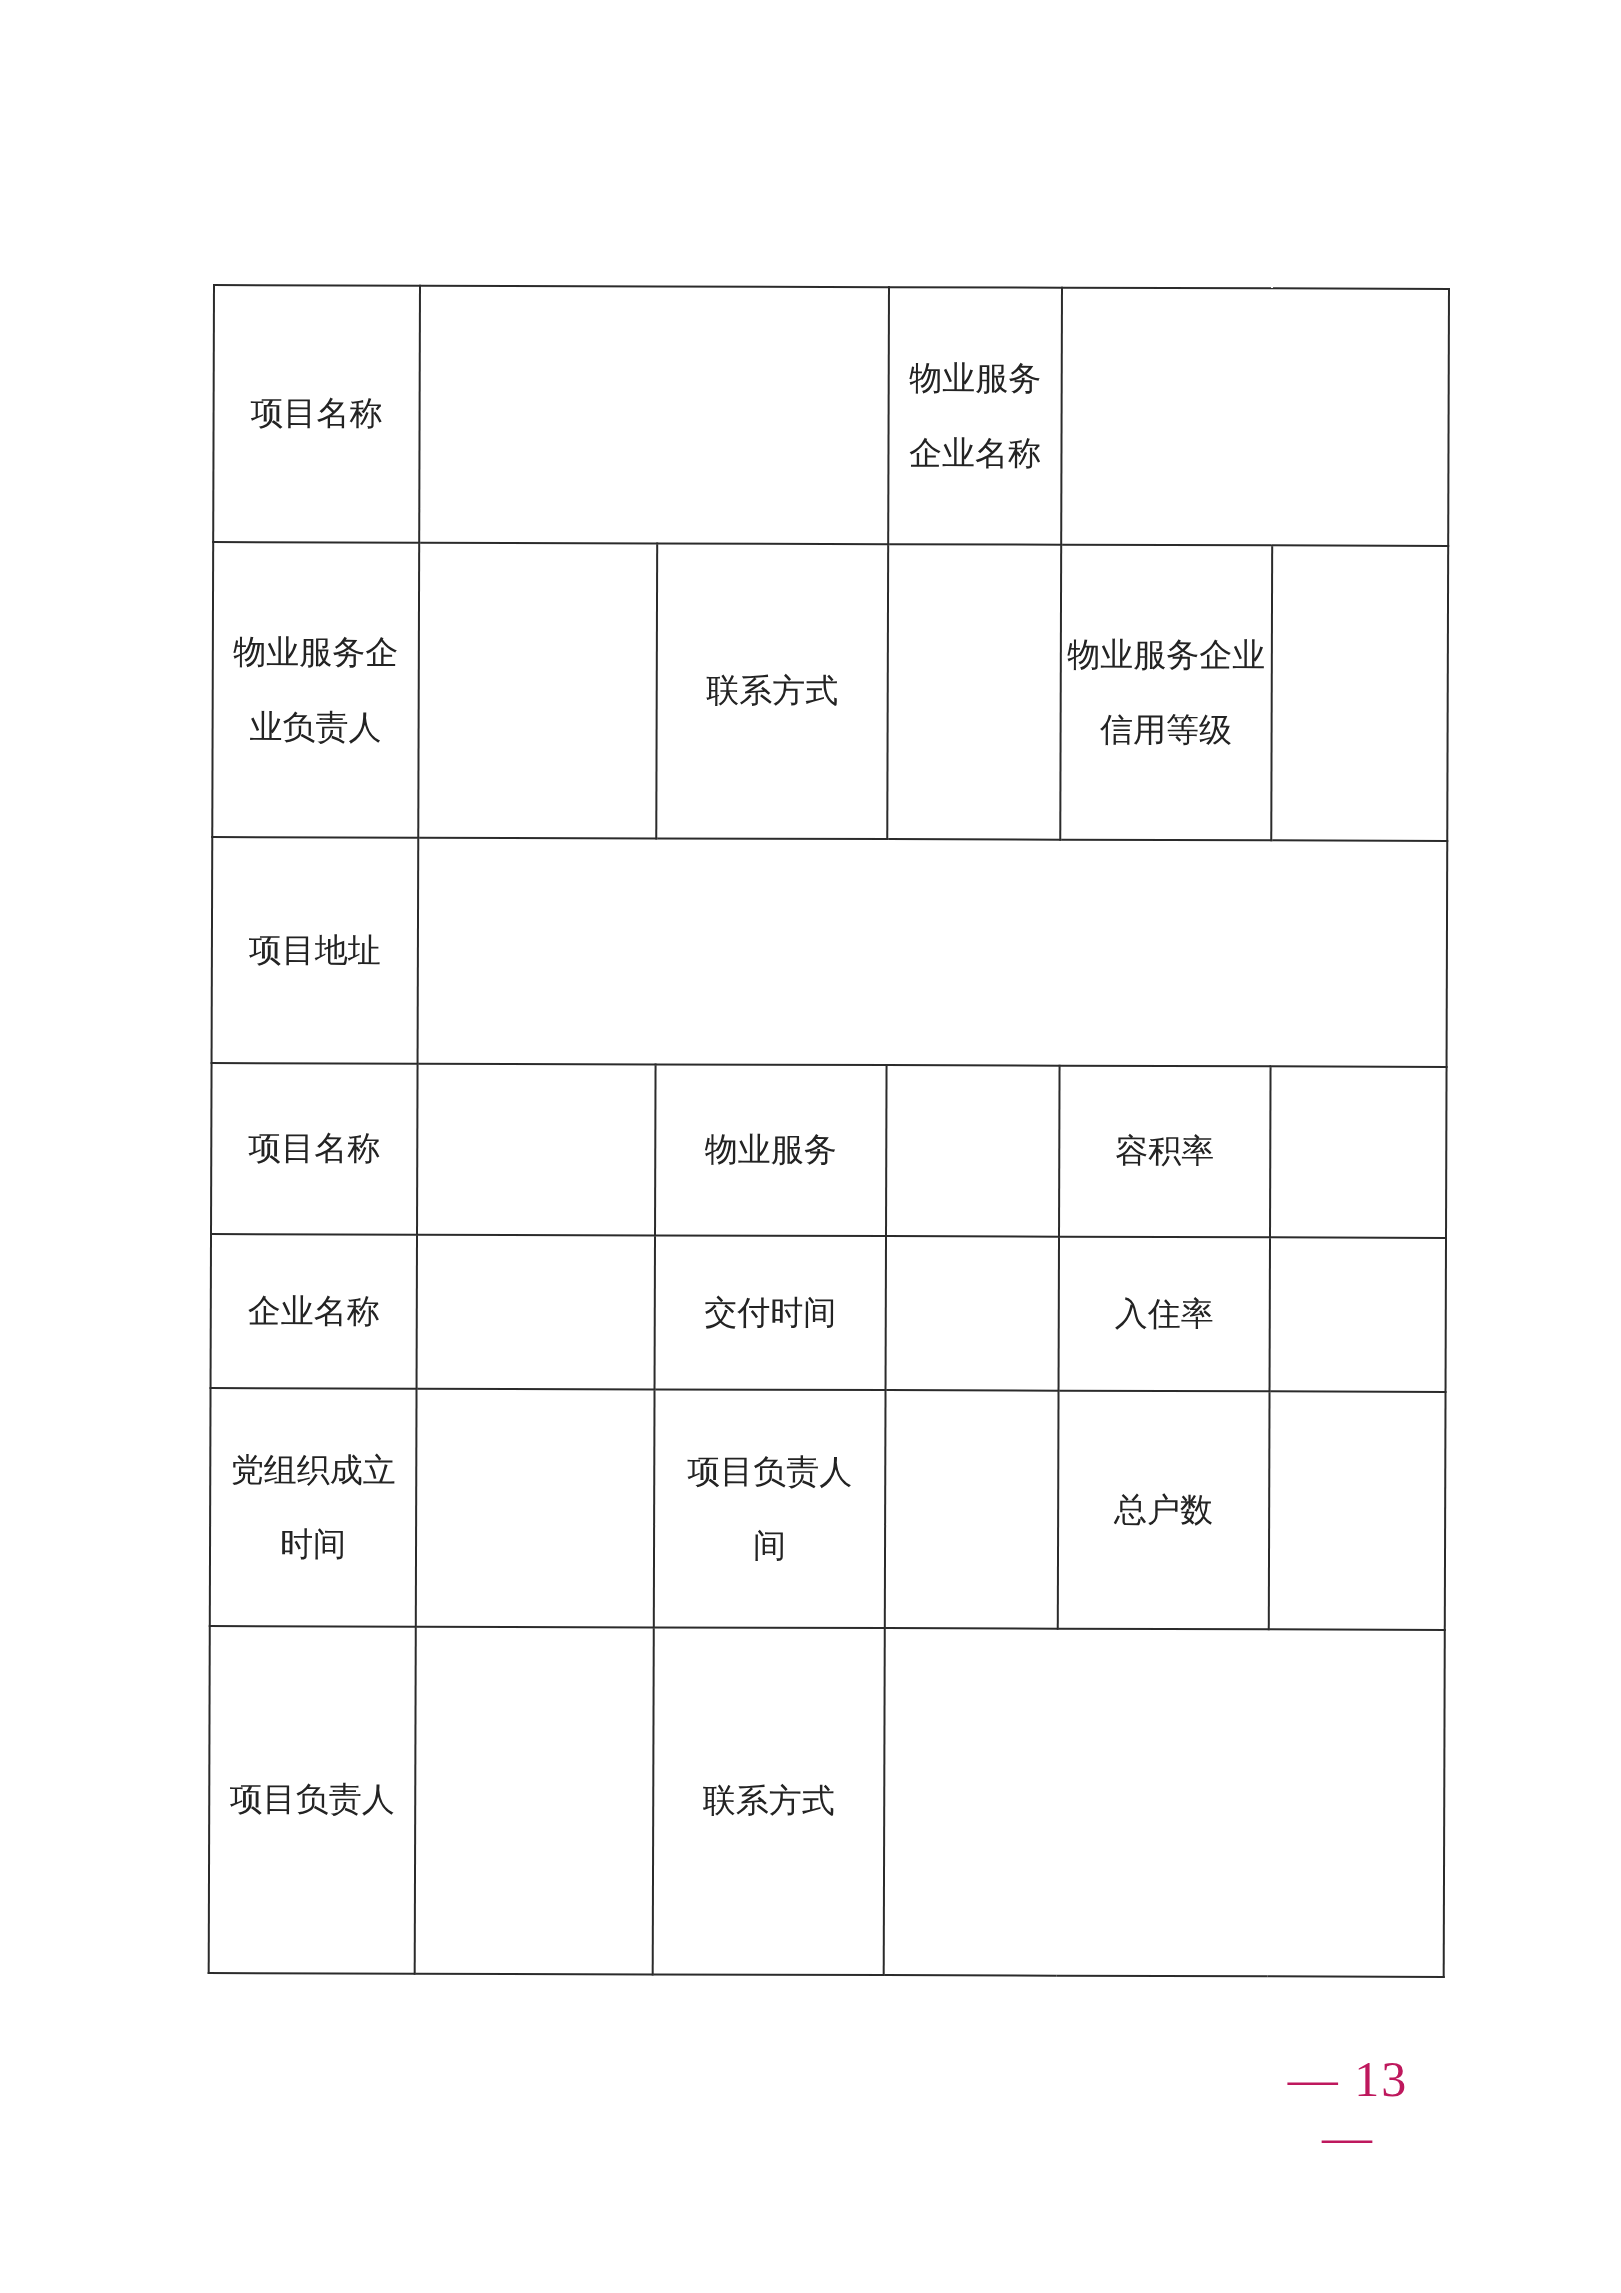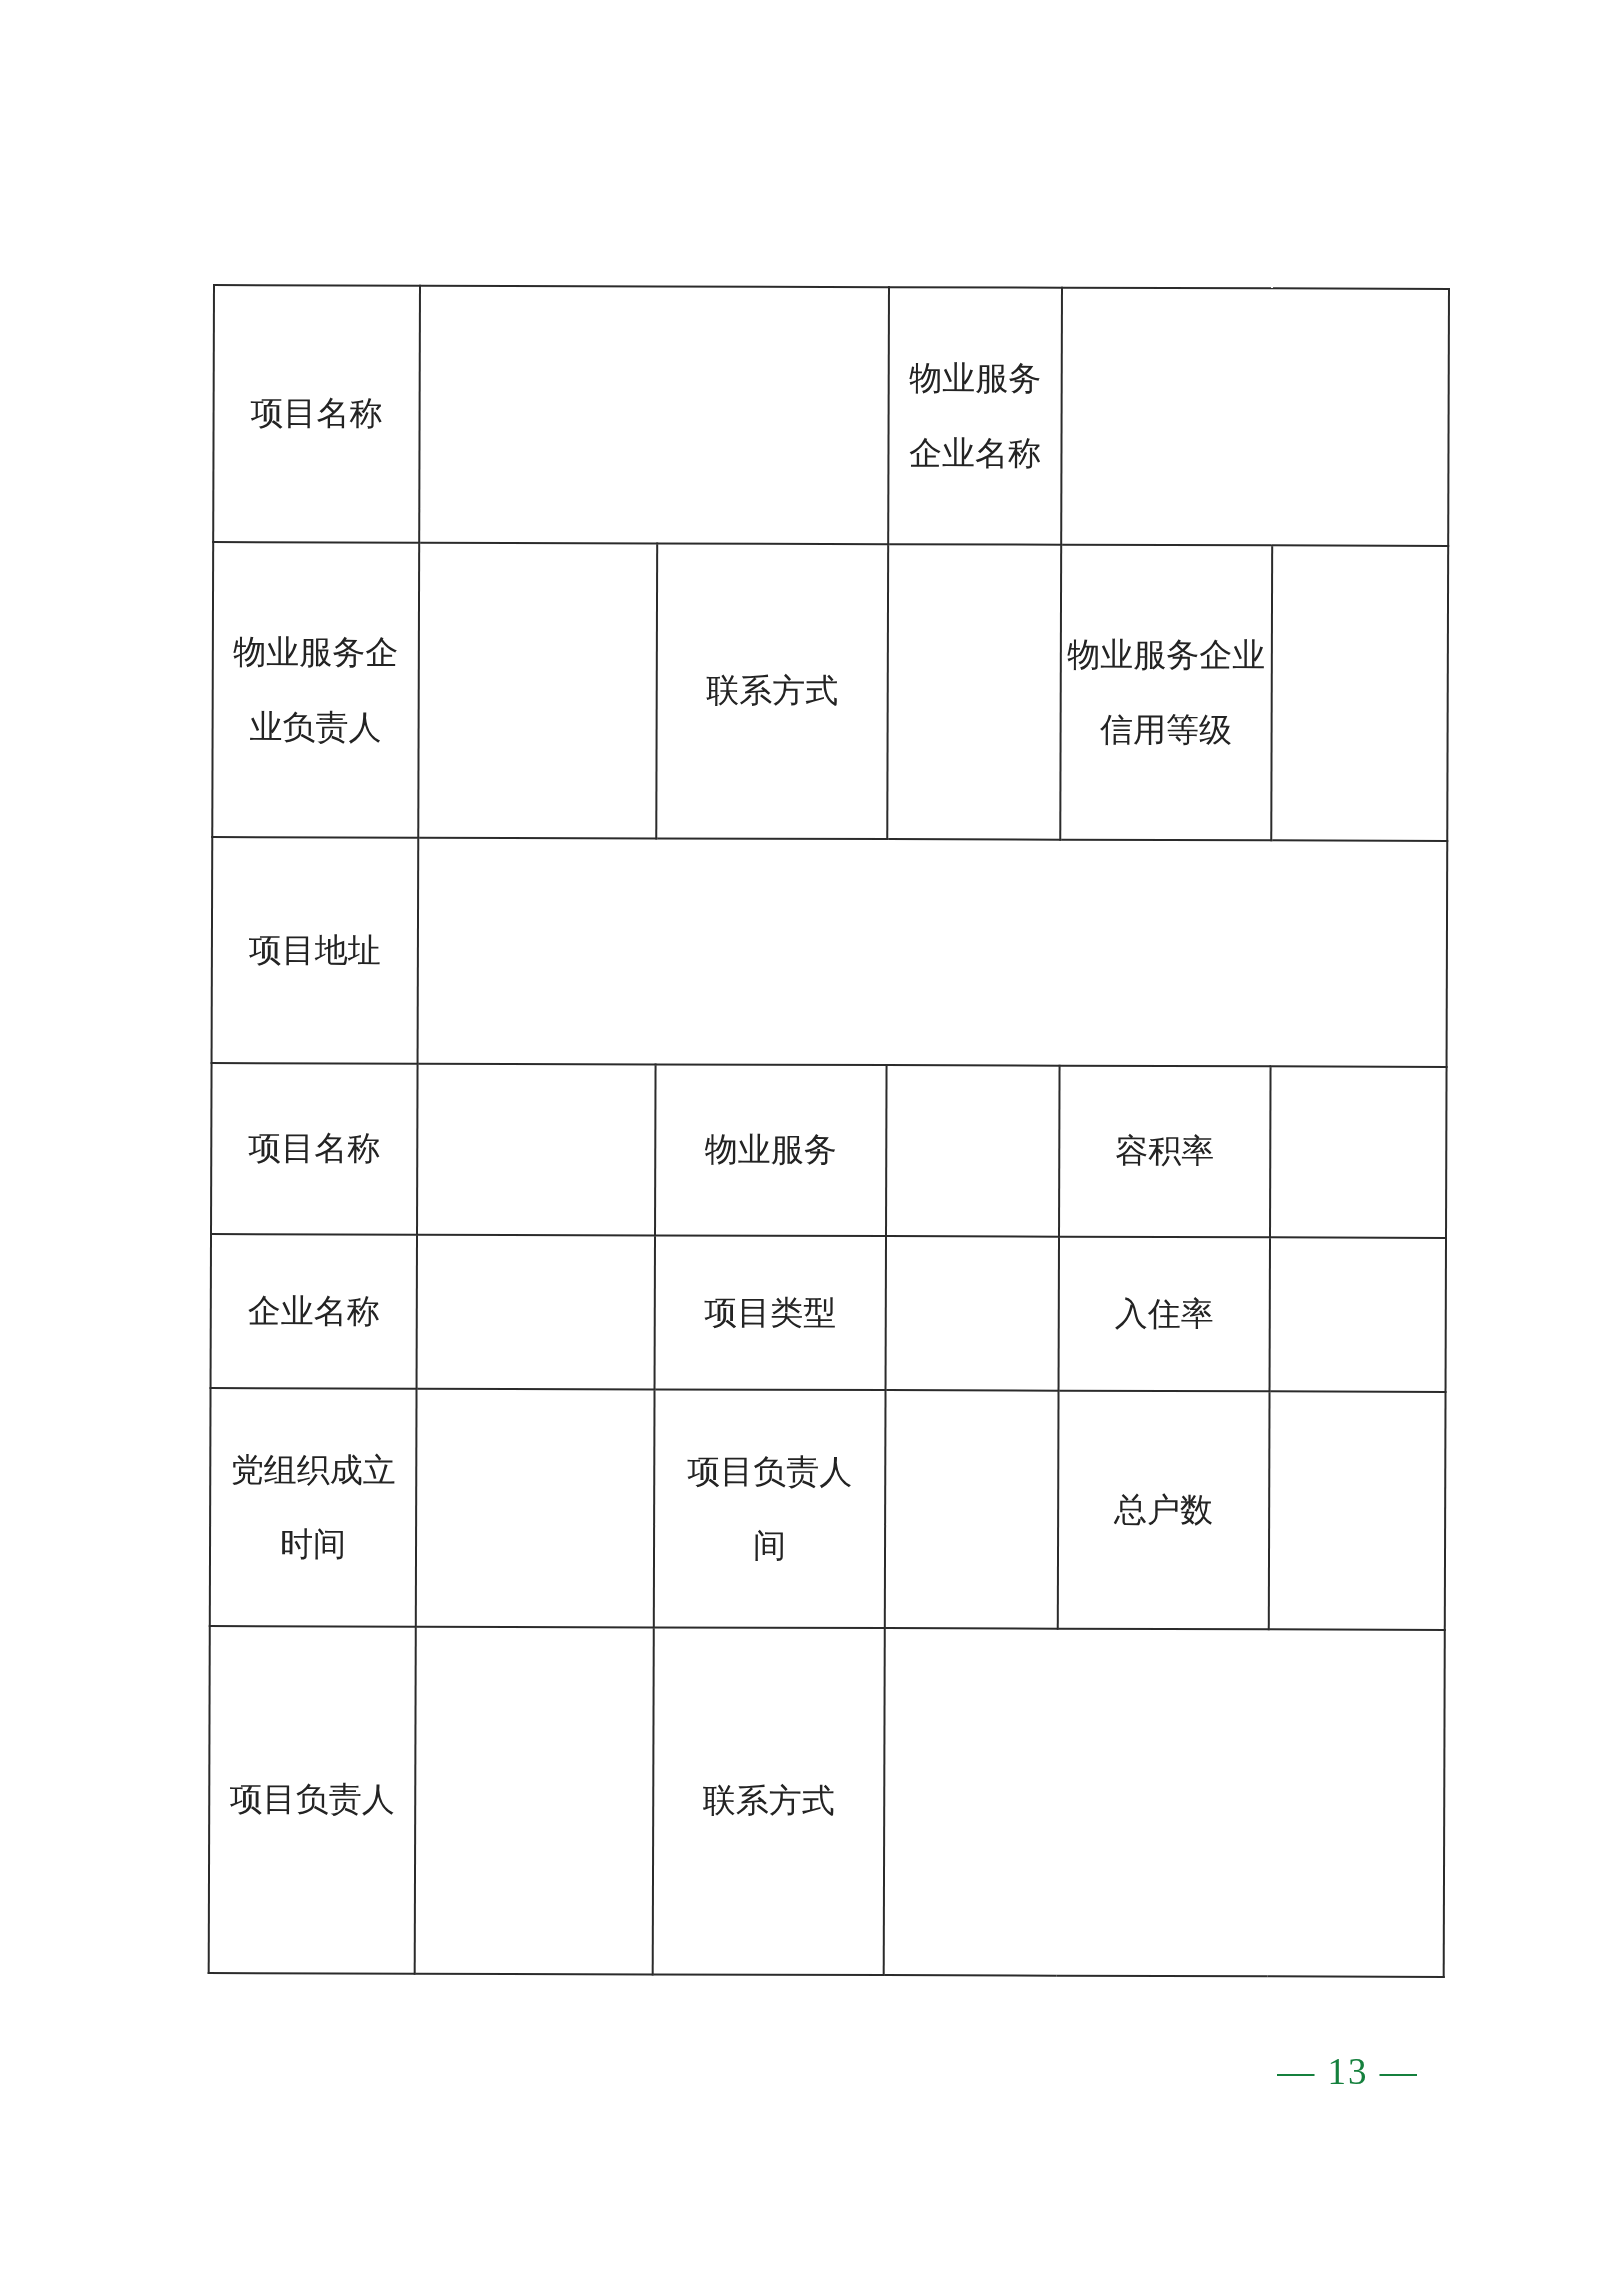--- a/index.html
+++ b/index.html
@@ -44,22 +44,22 @@
   tr.r4 { height: 171px; }
   tr.r5 { height: 154px; }
   tr.r6 { height: 238px; }
   tr.r7 { height: 347px; }
   .page-number {
     position: absolute;
     left: 1255px;
     top: 2050px;
     width: 186px;
     text-align: center;
-    font-size: 37px;
-    color: #15803d;
+    font-size: 50px;
+    color: #be185d;
     letter-spacing: 2px;
   }
 </style>
 </head>
 <body>
 
 <div class="page">
 
   <table class="form">
     <colgroup>
@@ -101,21 +101,21 @@
       <td></td>
       <td>物业服务</td>
       <td></td>
       <td>容积率</td>
       <td></td>
     </tr>
 
     <tr class="r5">
       <td>企业名称</td>
       <td></td>
-      <td>项目类型</td>
+      <td>交付时间</td>
       <td></td>
       <td>入住率</td>
       <td></td>
     </tr>
 
     <tr class="r6">
       <td>党组织成立
 时间</td>
       <td></td>
       <td>项目负责人

